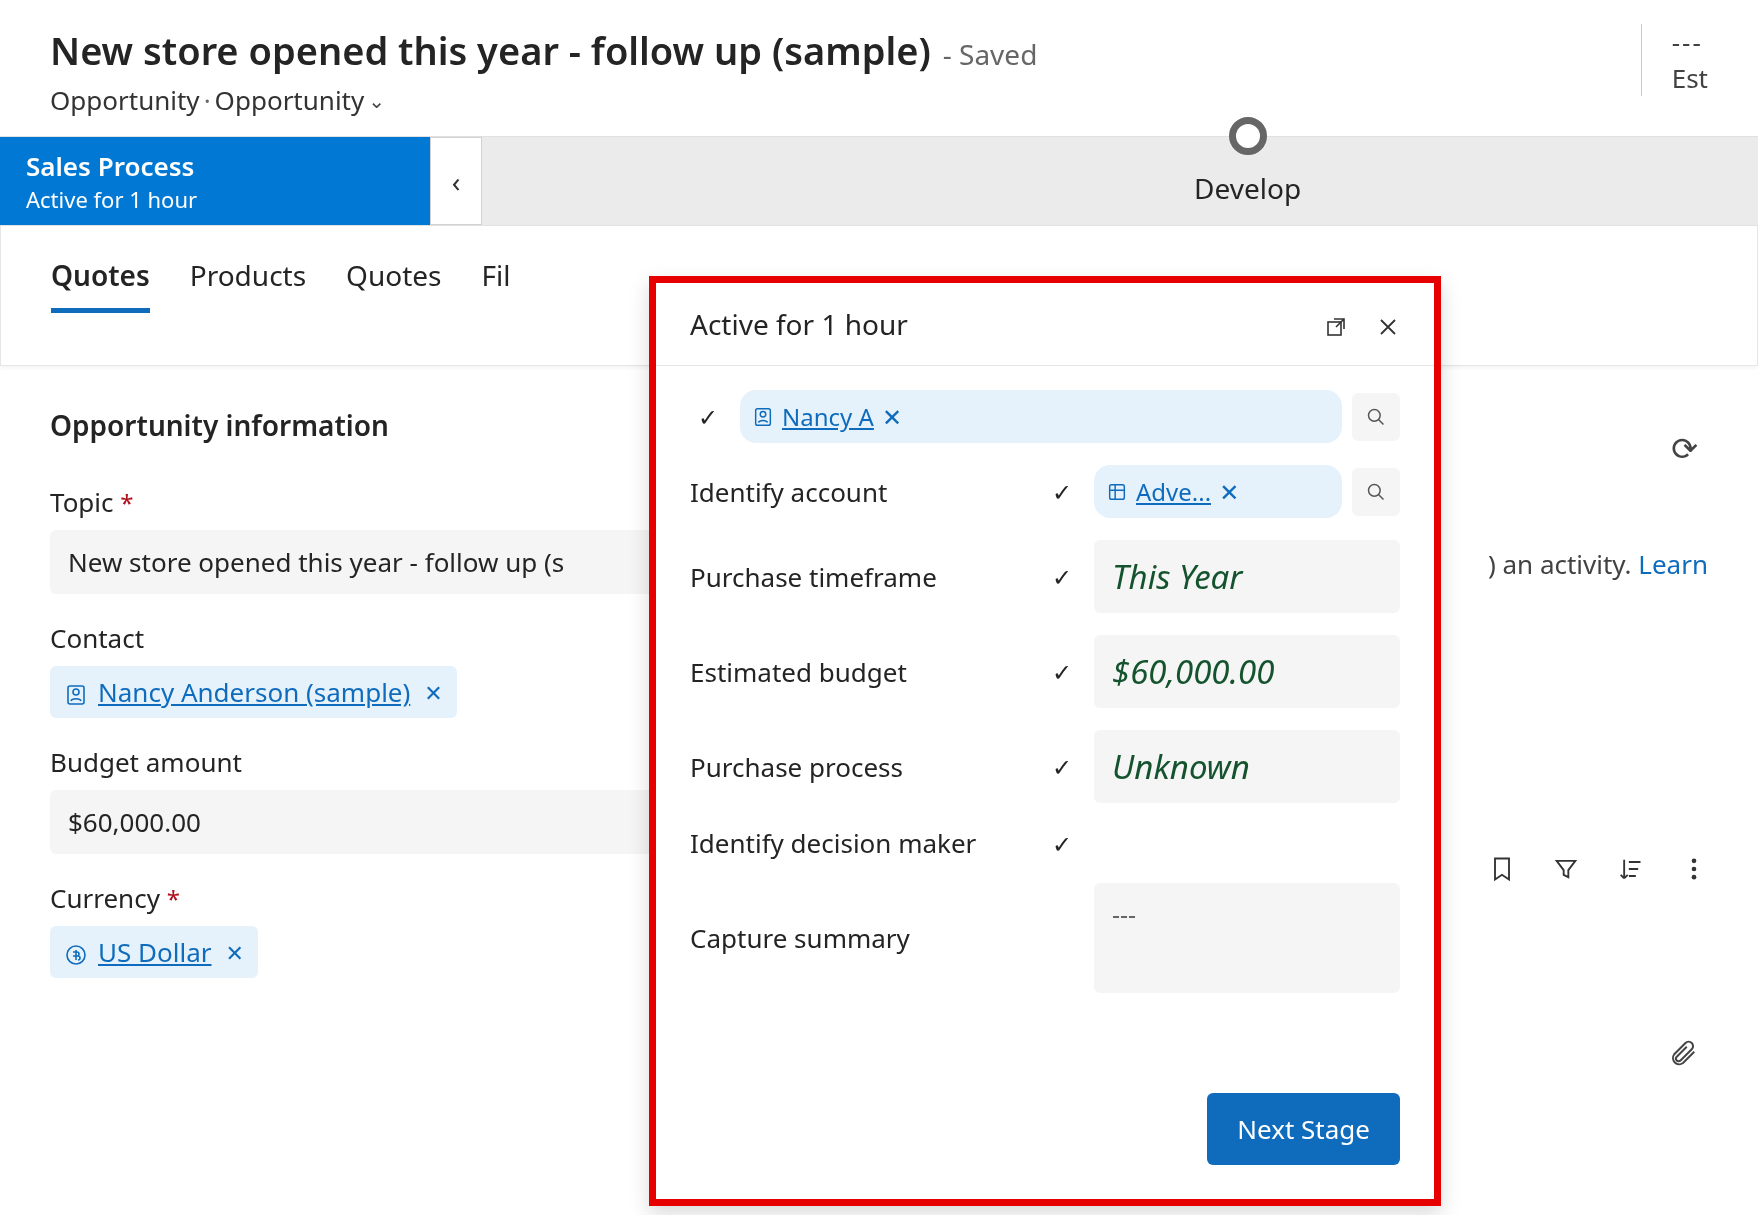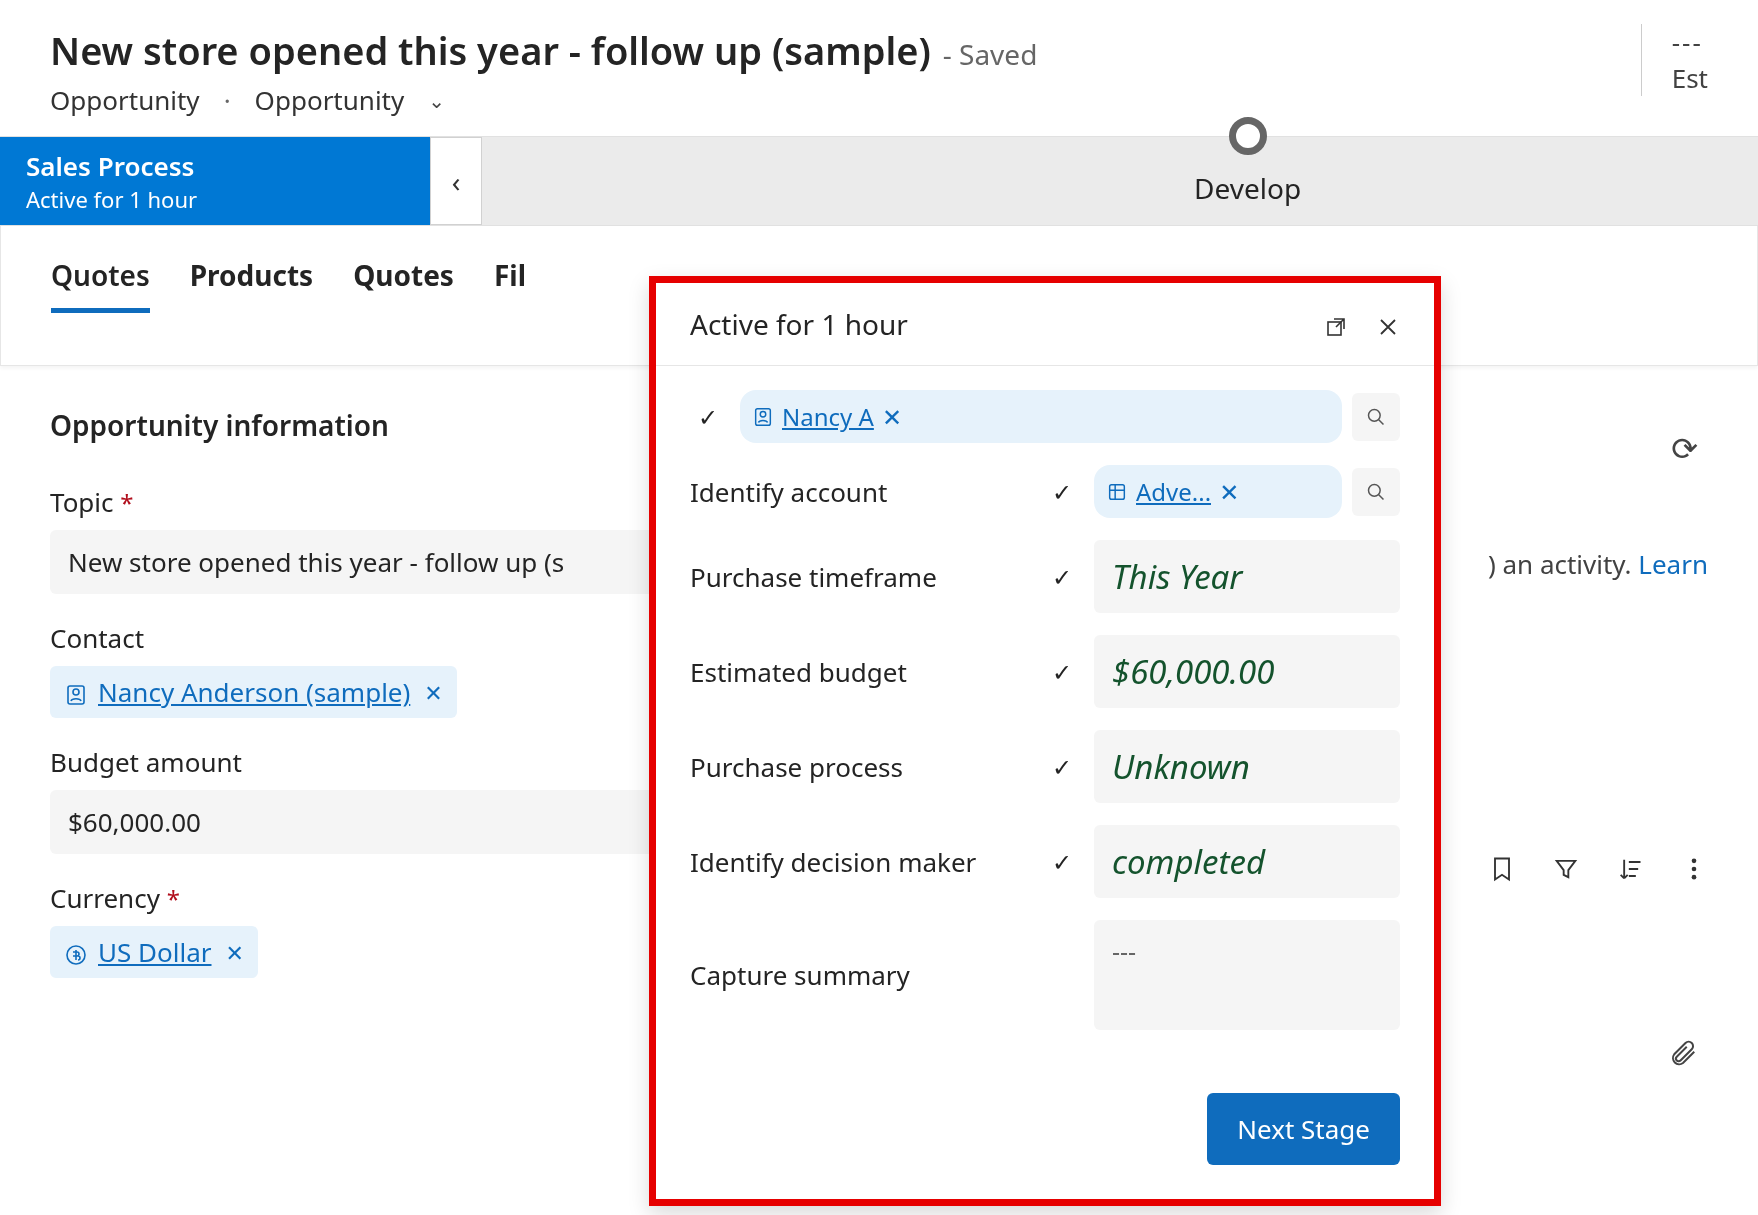--- a/index.html
+++ b/index.html
@@ -3,21 +3,21 @@
 <meta charset="utf-8">
 <style>
   * { box-sizing: border-box; margin: 0; padding: 0; font-family: "Segoe UI", -apple-system, system-ui, sans-serif; }
   body { background: #fff; color: #242424; width: 1758px; height: 1215px; overflow: hidden; position: relative; }
 
   .header { padding: 24px 50px 0 50px; display: flex; justify-content: space-between; align-items: flex-start; }
   .header-left { flex: 1; }
   .title-row { display: flex; align-items: baseline; gap: 12px; }
   .page-title { font-size: 38px; font-weight: 600; color: #242424; }
   .saved { font-size: 28px; color: #666; font-weight: 400; }
-  .subtitle-row { display: flex; align-items: center; gap: 24px; margin-top: 6px; font-size: 26px; color: #333; }
+  .subtitle-row { display: flex; align-items: center; gap: 4px; margin-top: 6px; font-size: 26px; color: #333; }
   .dot { color: #666; }
   .chevron-down { font-size: 20px; color: #444; }
   .header-right { display: flex; align-items: flex-start; gap: 40px; }
   .account-block {}
   .account-link { color: #0f6cbd; font-size: 28px; font-weight: 600; }
   .account-label { color: #424242; font-size: 24px; margin-top: 2px; }
   .est-block { border-left: 1px solid #ccc; padding-left: 30px; font-size: 26px; color: #424242; }
   .est-val { letter-spacing: 2px; }
 
   .bpf-bar { display: flex; align-items: stretch; height: 90px; margin-top: 18px; background: #ebebeb; border-top:1px solid #e1e1e1; border-bottom:1px solid #e1e1e1; position: relative; }
@@ -29,21 +29,21 @@
   .bpf-stage { position: relative; display: flex; align-items: center; justify-content: center; flex: 1; font-size: 28px; color: #242424; }
   .bpf-stage.active { background: #fff; }
   .stage-circle { position: absolute; top: -20px; width: 38px; height: 38px; border-radius: 50%; }
   .stage-circle.active { border: 8px solid #0f6cbd; background: #fff; }
   .stage-circle.active::after { content:''; position:absolute; inset:4px; background:#0f6cbd; border-radius:50%; }
   .stage-circle.inactive { border: 7px solid #666; background: #fff; }
   .stage-label { padding-top: 14px; }
   .stage-label b { font-weight: 600; }
   .main-card { margin: 0 0 0 0; background: #fff; border: 1px solid #e6e6e6; border-top: none; width: 100%; padding: 20px 50px 40px 50px; box-shadow: 0 2px 4px rgba(0,0,0,0.05); }
   .tabs { display: flex; gap: 40px; padding-bottom: 12px; }
-  .tab { font-size: 28px; color: #242424; padding: 10px 0 14px 0; cursor: pointer; font-weight: bold; }
+  .tab { font-size: 28px; color: #242424; padding: 10px 0 14px 0; cursor: pointer; }
   .tab.active { font-weight: 600; border-bottom: 5px solid #0f6cbd; }
 
   .content-area { display:flex; gap: 60px; margin-top: 40px; padding: 0 50px; }
   .left-col { flex: 0 0 640px; }
   .section-title { font-size: 28px; font-weight: 600; margin-bottom: 40px; }
   .field { margin-bottom: 26px; }
   .field-label { font-size: 26px; color: #242424; margin-bottom: 10px; }
   .req { color: #b10e1c; font-size: 24px; }
   .field-value { background: #f5f5f5; border-radius: 6px; padding: 14px 18px; font-size: 26px; color: #242424; }
   .lookup-pill { display: inline-flex; align-items: center; gap: 10px; background: #e6f2fb; border-radius: 6px; padding: 8px 14px; font-size: 26px; }
@@ -290,23 +290,20 @@
       <div class="flabel">Purchase process</div>
       <div class="fcheck">✓</div>
       <div class="fval">
           <div class="txt">Unknown</div>
         </div>
     </div>
 
     <div class="frow">
       <div class="flabel">Identify decision maker</div>
       <div class="fcheck">✓</div>
-      <div class="fval">
-          <div class="txt">completed</div>
-        </div>
     </div>
 
     <div class="frow">
       <div class="flabel">Capture summary</div>
       <div class="fcheck"></div>
       <div class="fval">
           <div class="summary">---</div>
         </div>
     </div>
 

